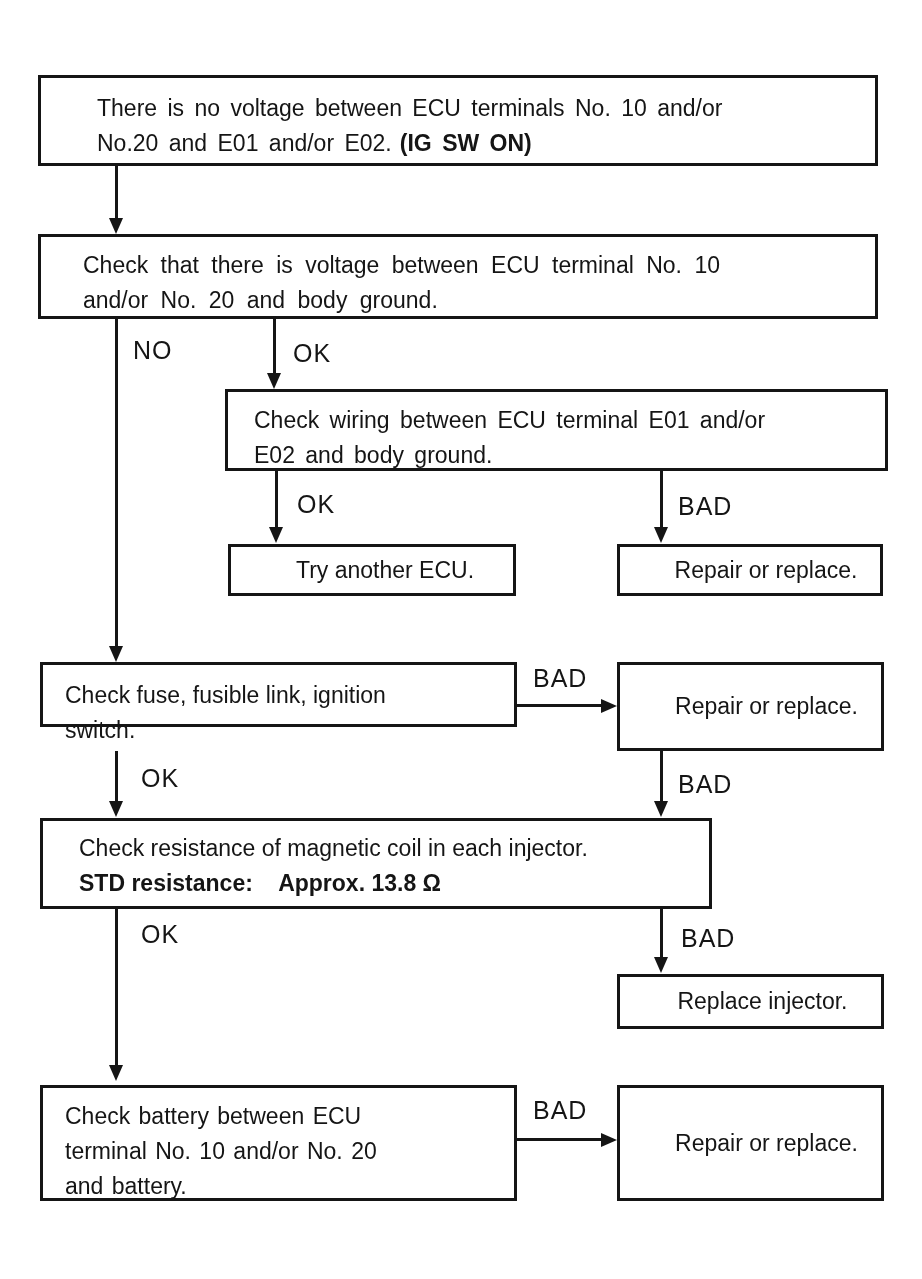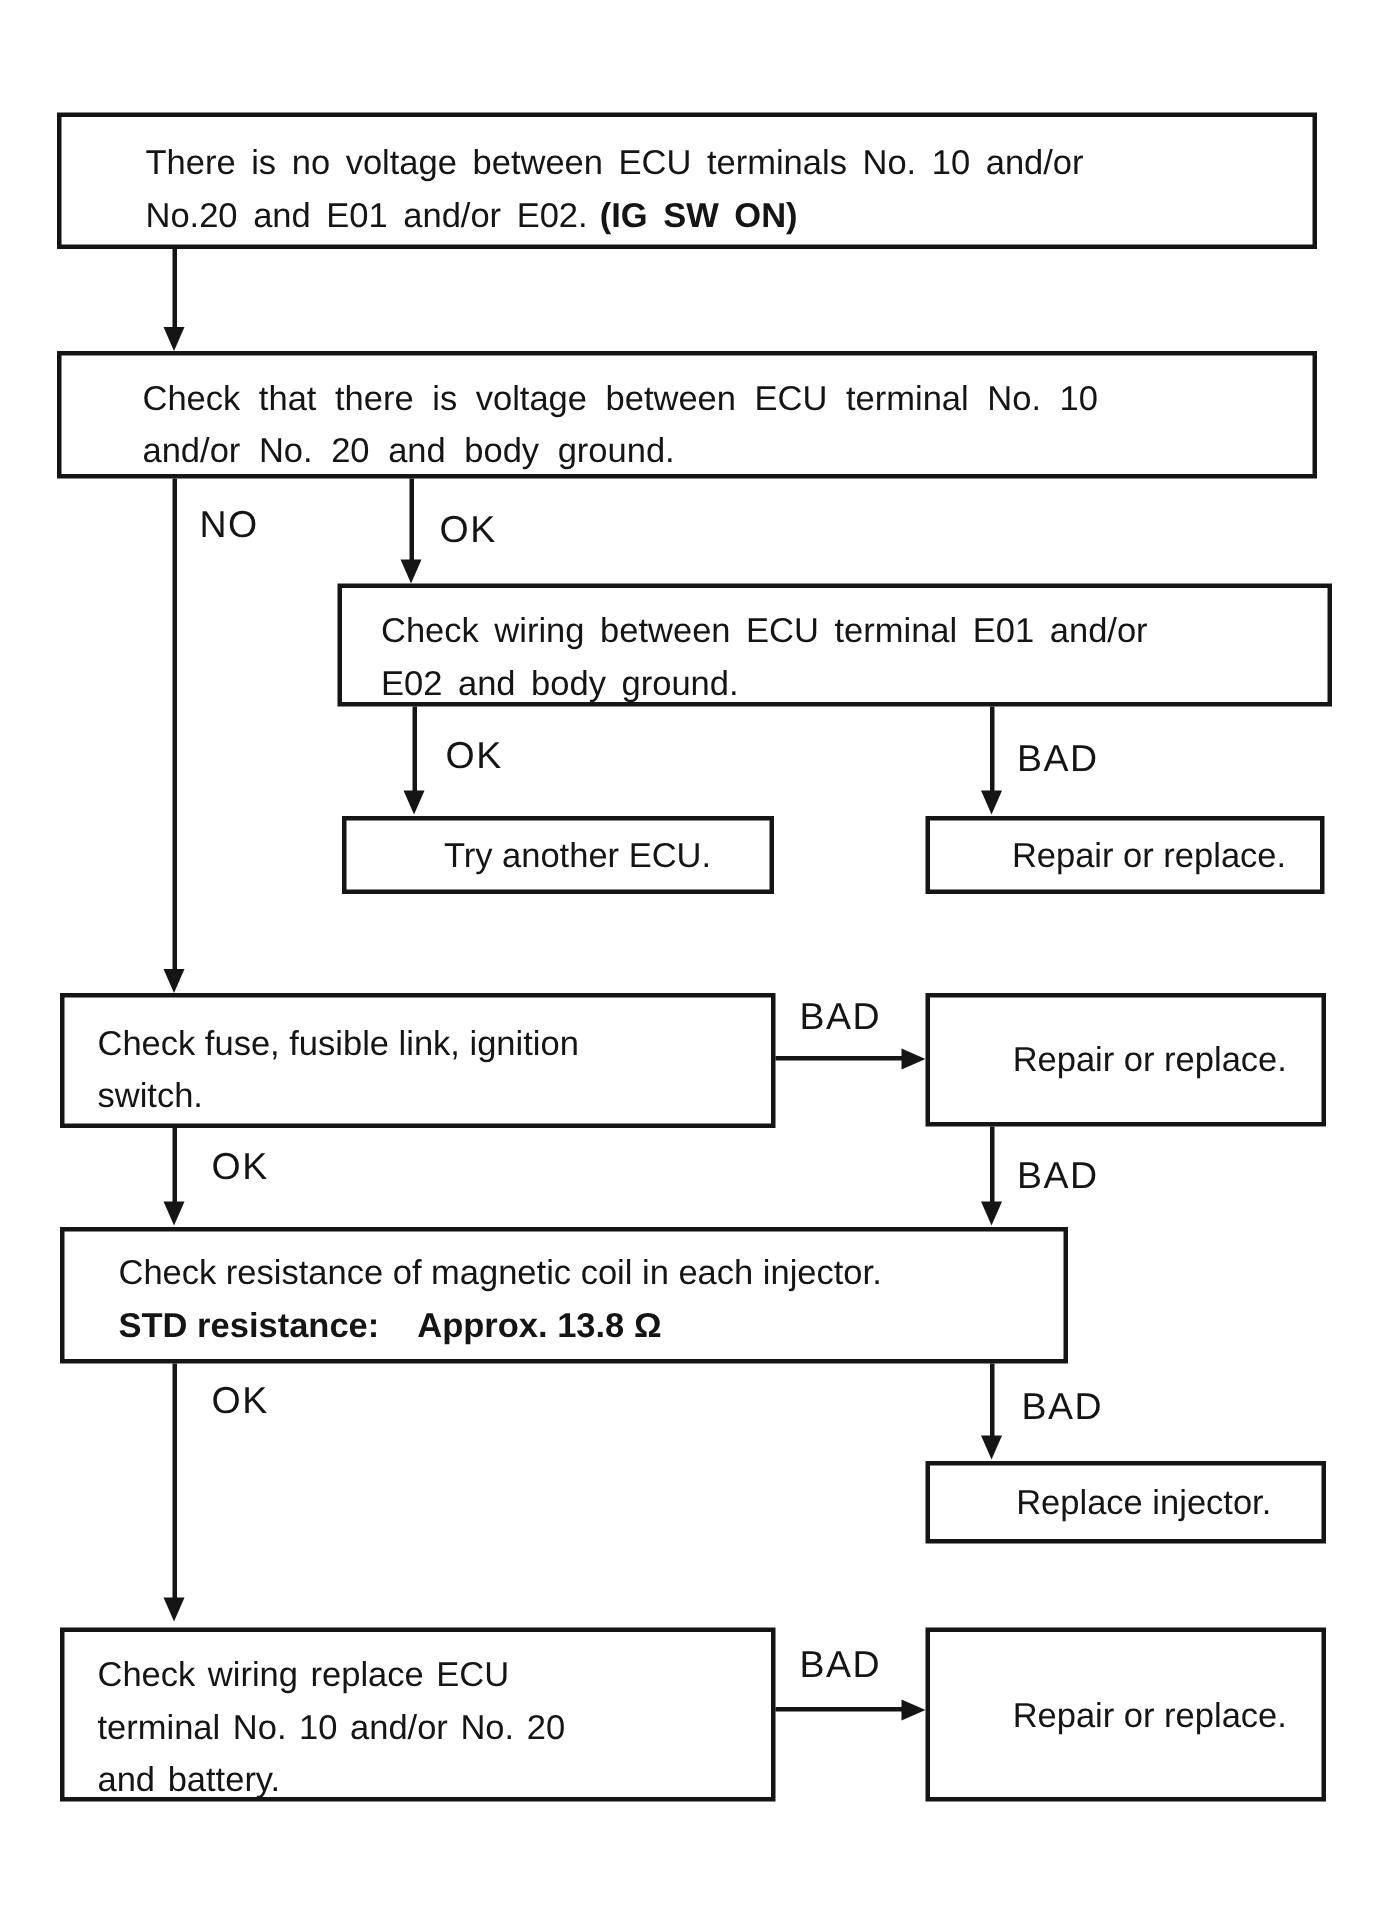--- a/index.html
+++ b/index.html
@@ -61,25 +61,25 @@
     position: absolute;
     font-size: 25px;
     letter-spacing: 1px;
     white-space: nowrap;
   }
   b.gap { margin-left: 0.35em; }
   b.gap-wide { margin-left: 1.1em; }
 
   
   .n-start            { left: 38px;  top: 75px;   width: 840px; height: 91px;  padding: 13px 18px 0 56px; }
-  .n-check-voltage    { left: 38px;  top: 234px;  width: 840px; height: 85px;  padding: 11px 18px 0 54px; }
+  .n-check-voltage    { left: 38px;  top: 234px;  width: 840px; height: 85px;  padding: 11px 18px 0 42px; }
   .n-check-wiring-gnd { left: 225px; top: 389px;  width: 663px; height: 82px;  padding: 11px 14px 0 26px; }
   .n-try-ecu          { left: 228px; top: 544px;  width: 288px; height: 52px;  padding-left: 26px; }
   .n-repair-1         { left: 617px; top: 544px;  width: 266px; height: 52px;  padding-left: 32px; }
-  .n-check-fuse       { left: 40px;  top: 662px;  width: 477px; height: 90px;  padding: 13px 14px 0 22px; }
+  .n-check-fuse       { left: 40px;  top: 662px;  width: 477px; height: 65px;  padding: 13px 14px 0 22px; }
   .n-repair-2         { left: 617px; top: 662px;  width: 267px; height: 89px;  padding-left: 32px; }
   .n-check-resistance { left: 40px;  top: 818px;  width: 672px; height: 91px;  padding: 10px 10px 0 36px; }
   .n-replace-injector { left: 617px; top: 974px;  width: 267px; height: 55px;  padding-left: 24px; }
   .n-check-wiring-bat { left: 40px;  top: 1085px; width: 477px; height: 116px; padding: 11px 10px 0 22px; }
   .n-repair-3         { left: 617px; top: 1085px; width: 267px; height: 116px; padding-left: 32px; }
 </style>
 </head>
 <body>
 
 <div class="page">
@@ -158,21 +158,21 @@
 
   <div class="vline" style="left:660px; top:909px; height:50px;"></div>
   <div class="arr-down" style="left:654px; top:957px;"></div>
   <div class="elabel" style="left:681px; top:924px;">BAD</div>
 
   <div class="box n-replace-injector vcenter">
     <span>Replace injector.</span>
   </div>
 
   <div class="box n-check-wiring-bat">
-    <span class="ln ws2">Check wiring replace ECU</span>
+    <span class="ln ws2">Check battery between ECU</span>
     <span class="ln ws2">terminal No. 10 and/or No. 20</span>
     <span class="ln ws2">and battery.</span>
   </div>
 
   <div class="hline" style="left:517px; top:1138px; width:86px;"></div>
   <div class="arr-right" style="left:601px; top:1133px;"></div>
   <div class="elabel" style="left:533px; top:1096px;">BAD</div>
 
   <div class="box n-repair-3 vcenter">
     <span>Repair or replace.</span>

